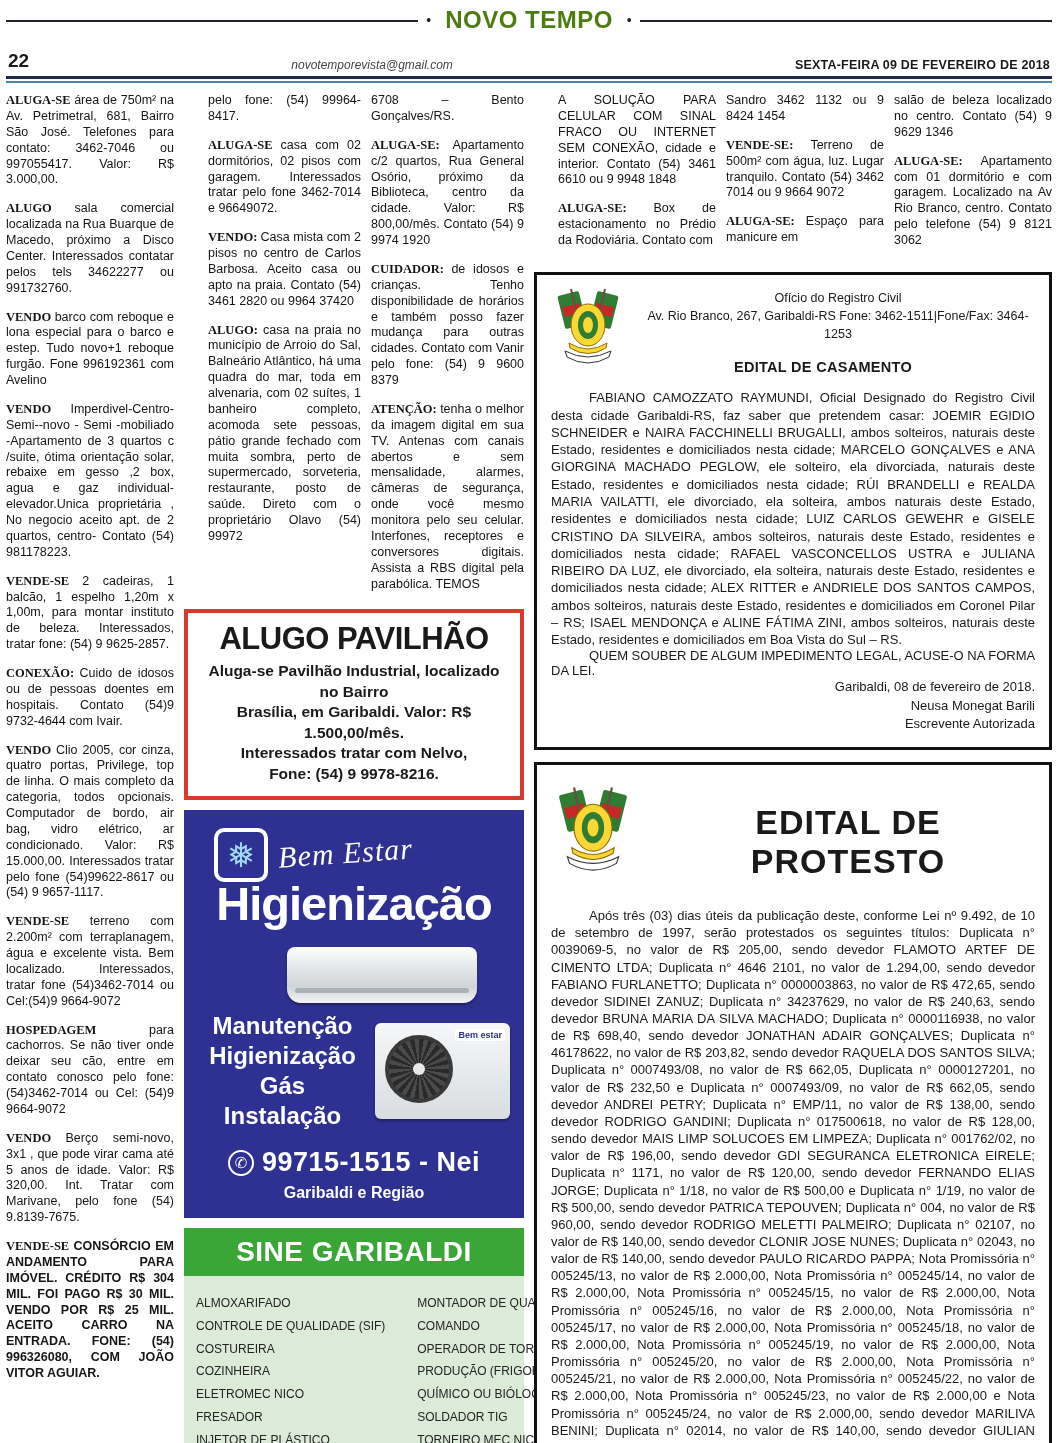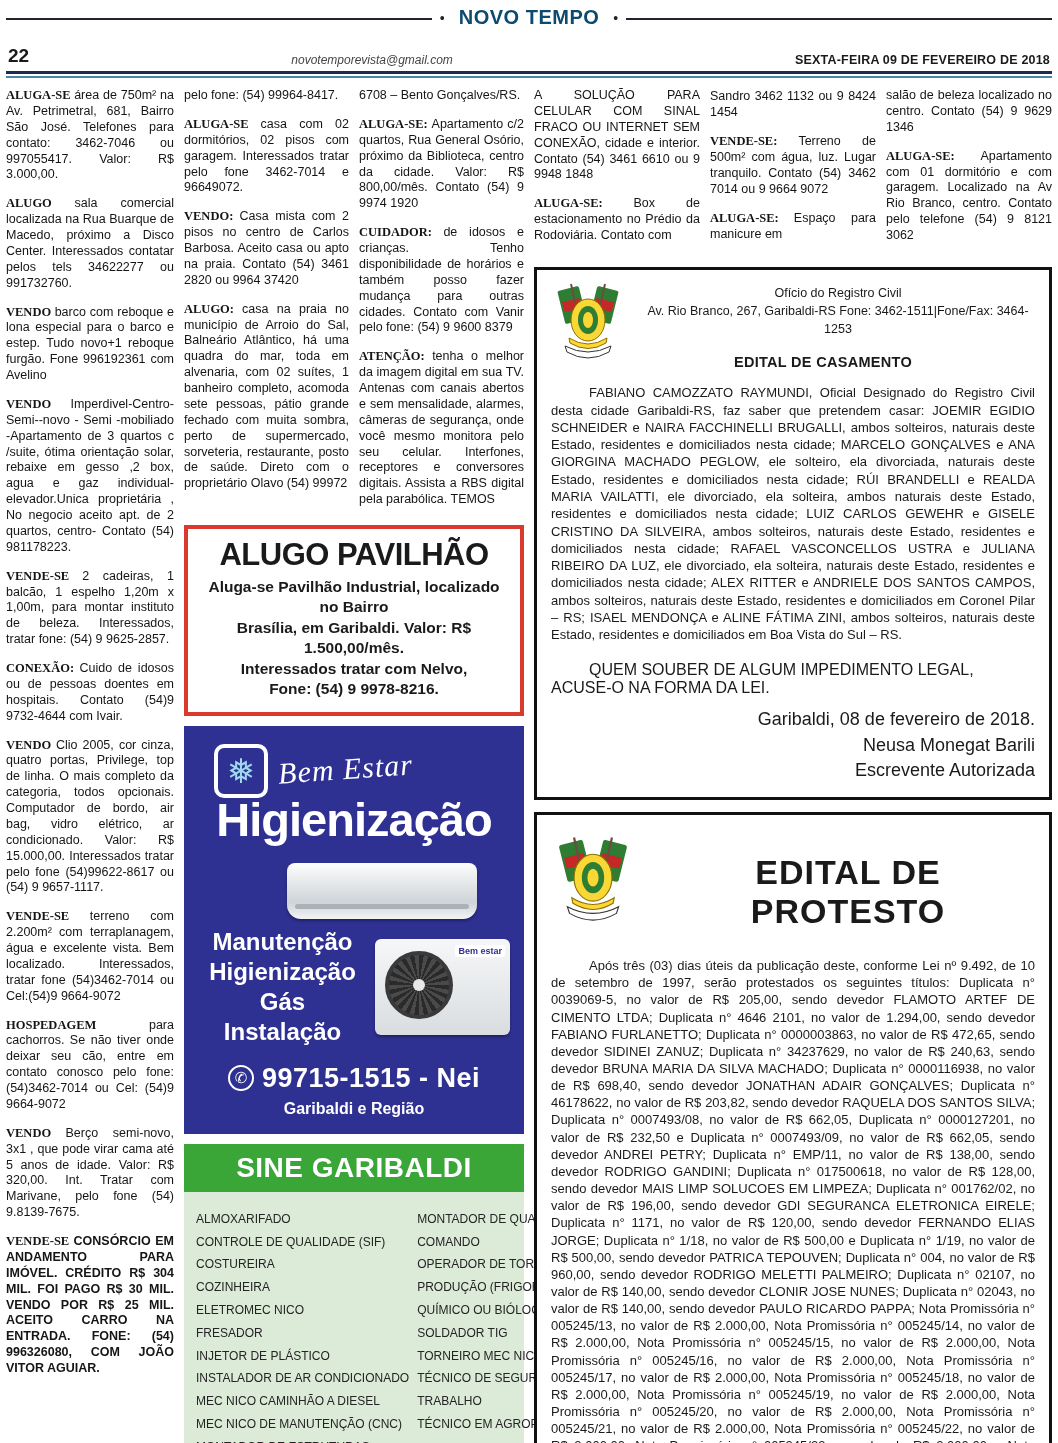--- a/index.html
+++ b/index.html
@@ -9,34 +9,34 @@
     font-family:"Liberation Sans", sans-serif;
     color:#1a1a1a; position:relative; overflow:hidden;
   }
   .page{ width:1058px; min-height:1443px; padding:0 6px; }
 
   
   .masthead{ padding-top:6px; }
   .mast-row{ display:flex; align-items:center; gap:8px; }
   .mast-line{ flex:1; border-top:2px solid #23232b; margin-top:2px; }
   .mast-bullet{ color:#23232b; font-size:14px; line-height:1; }
-  .mast-title{ color:#0c4a6e; font-weight:bold; font-size:20px; letter-spacing:.5px; padding:0 6px; }
+  .mast-title{ color:#4d7c0f; font-weight:bold; font-size:24px; letter-spacing:.5px; padding:0 6px; }
   .meta-row{ display:flex; align-items:flex-end; justify-content:space-between; margin-top:-8px; padding:0 2px 4px 2px; }
   .page-num{ font-weight:bold; font-size:19px; }
   .mast-email{ font-style:italic; font-size:12px; color:#444; transform:translateX(-40px);margin-top:32px; }
   .mast-date{ font-size:12.5px; font-weight:600; letter-spacing:.2px; }
   .rule-a{ border-top:3px solid #20294e; }
   .rule-b{ border-top:2px solid #4b84ab; margin-top:2px; margin-bottom:10px; }
 
   
   .content{ display:flex; gap:10px; }
   .track1{ width:168px; flex:none; }
   .track2{ width:340px; flex:none; display:flex; flex-direction:column; }
   .track3{ flex:1; display:flex; flex-direction:column; }
-  .subcols{ display:flex; gap:10px; }
+  .subcols{ display:flex; gap:10px;margin-left:24px; }
   .subcol{ flex:1; }
 
   
   .ad{ font-size:12.5px; line-height:1.27; text-align:justify; margin-bottom:13px; color:#151515; }
   .ad b{ font-weight:bold;font-family:Liberation Serif, serif; }
   .ad.all-bold{ font-weight:bold; }
 
   
   .pavilhao{
     border:4px solid #d93a2b; background:#fff; text-align:center;
@@ -107,22 +107,22 @@
   .sine-col{ flex:1; list-style:none; }
   .sine-col li{ font-size:12px; color:#242424; line-height:1.9; white-space:nowrap; }
 
   
   .edital{ border:3px solid #111; background:#fff; padding:10px 14px 14px 14px; position:relative; }
   .edital + .edital, .casamento{ margin-bottom:12px; }
   .coat{ position:absolute; left:14px; top:10px; }
   .cas-head{ text-align:center; font-size:12.5px; line-height:1.45; padding:4px 0 0 90px; }
   .cas-title{ text-align:center; font-weight:bold; font-size:14.5px; margin:16px 0 14px 0; padding-left:60px; letter-spacing:.3px; }
   .edital-body{ font-size:13px; line-height:1.33; text-align:justify; text-indent:38px; }
-  .edital-warning{ font-size:16px; margin-top:18px; text-indent:38px; }
-  .edital-sign{ text-align:right; font-size:18px; line-height:1.4; margin-top:10px; }
+  .edital-warning{ font-size:13px; margin-top:0; text-indent:38px; }
+  .edital-sign{ text-align:right; font-size:13px; line-height:1.4; margin-top:0; }
   .prot-title{ font-size:34px; font-weight:bold; text-align:center; padding:28px 0 26px 110px; letter-spacing:1px; }
   .prot-body{ font-size:13px; line-height:1.32; text-align:justify; text-indent:38px; }
 </style>
 </head>
 <body>
 
 <div class="page">
 
   <header class="masthead">
     <div class="mast-row">
@@ -238,21 +238,21 @@
               <li>TÉCNICO DE SEGURANÇA DE</li>
               <li>TRABALHO</li>
               <li>TÉCNICO EM AGROPECUÁRIA</li>
             </ul>
         </div>
 
       </div>
     </div>
 
     <div class="track3">
-      <div class="subcols" style="margin-bottom:10px;align-items:center;">
+      <div class="subcols" style="margin-bottom:10px;">
         <div class="subcol" id="col4">
             <p class="ad">A SOLUÇÃO PARA CELULAR COM SINAL FRACO OU INTERNET SEM CONEXÃO, cidade e interior. Contato (54) 3461 6610 ou 9 9948 1848</p>
             <p class="ad"><b>ALUGA-SE: </b>Box de estacionamento no Prédio da Rodoviária. Contato com</p>
           </div>
         <div class="subcol" id="col5">
             <p class="ad">Sandro 3462 1132 ou 9 8424 1454</p>
             <p class="ad"><b>VENDE-SE: </b>Terreno de 500m² com água, luz. Lugar tranquilo. Contato (54) 3462 7014 ou 9 9664 9072</p>
             <p class="ad"><b>ALUGA-SE: </b>Espaço para manicure em</p>
           </div>
         <div class="subcol" id="col6">

